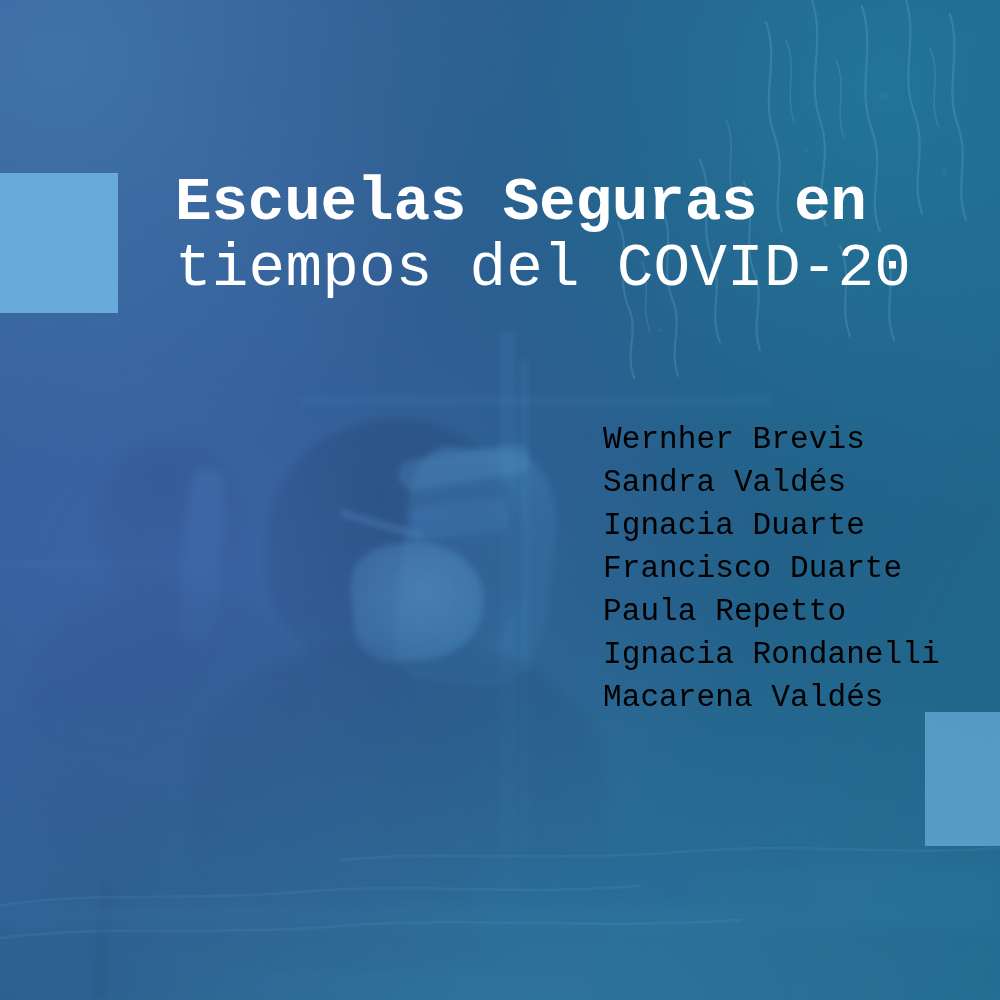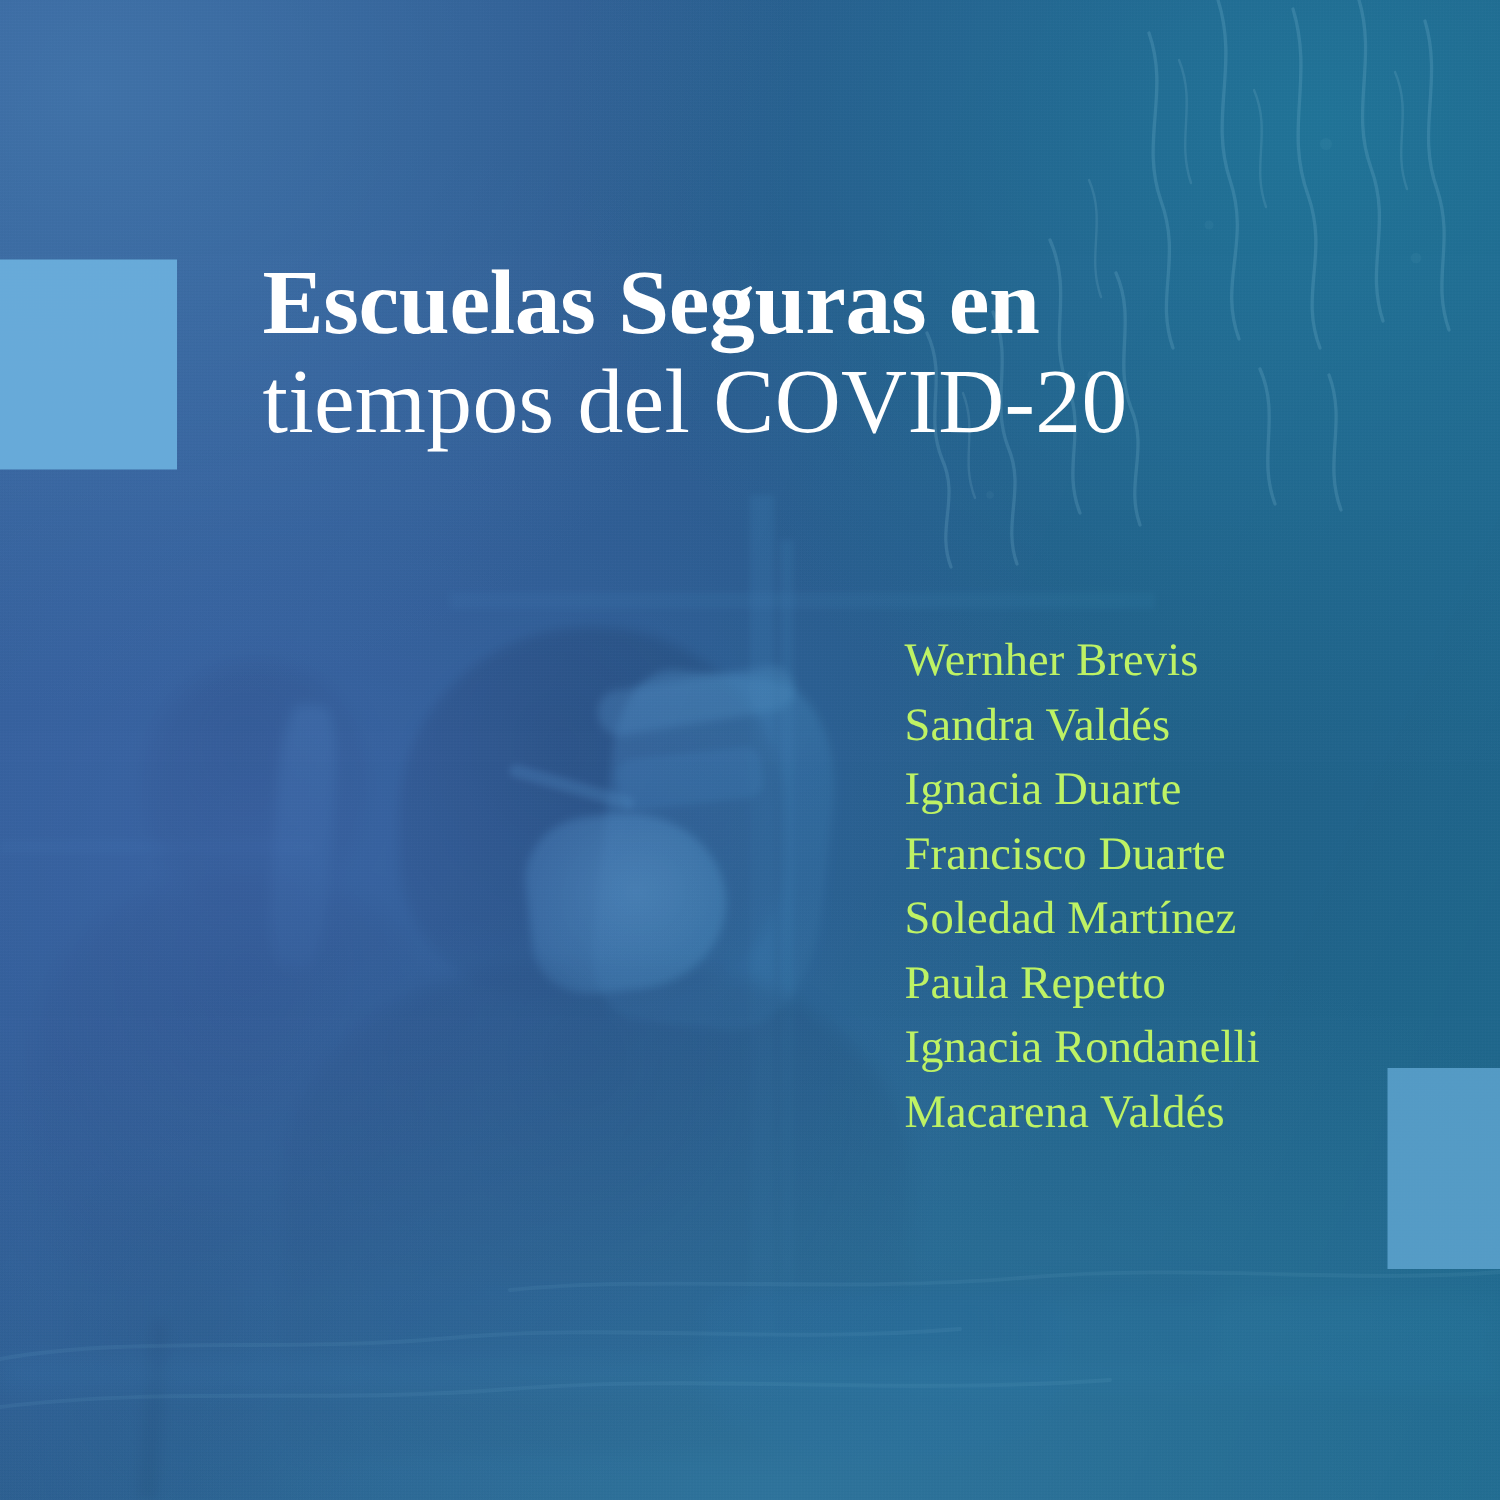--- a/index.html
+++ b/index.html
@@ -6,21 +6,21 @@
   html, body {
     margin: 0;
     padding: 0;
     background: #2b3b4e;
   }
   #cover {
     position: relative;
     width: 1000px;
     height: 1000px;
     overflow: hidden;
-    font-family: Liberation Serif, serif;
+    font-family: Liberation Mono, monospace;
     background: #3f79ad;
     -webkit-font-smoothing: antialiased;
   }
 
   
   .photo-layer {
     position: absolute;
     inset: 0;
     overflow: hidden;
   }
@@ -311,21 +311,21 @@
     left: 603px;
     top: 418px;
     width: 380px;
   }
   .author-name {
     margin: 0;
     font-size: 31px;
     font-weight: 400;
     line-height: 43px;
     letter-spacing: 0.1px;
-    color: #bef264;
+    color: #000000;
     white-space: nowrap;
   }
 </style>
 </head>
 <body>
 
 <div id="cover">
 
   <div class="photo-layer">
     <div class="photo-base"></div>
@@ -405,19 +405,18 @@
   <div class="title-block">
     <h1 class="title-line1">Escuelas Seguras en</h1>
     <h2 class="title-line2">tiempos del COVID-20</h2>
   </div>
 
   <div class="authors-block">
     <p class="author-name">Wernher Brevis</p>
     <p class="author-name">Sandra Valdés</p>
     <p class="author-name">Ignacia Duarte</p>
     <p class="author-name">Francisco Duarte</p>
-    <p class="author-name">Soledad Martínez</p>
     <p class="author-name">Paula Repetto</p>
     <p class="author-name">Ignacia Rondanelli</p>
     <p class="author-name">Macarena Valdés</p>
   </div>
 
 </div>
 
 </body></html>

